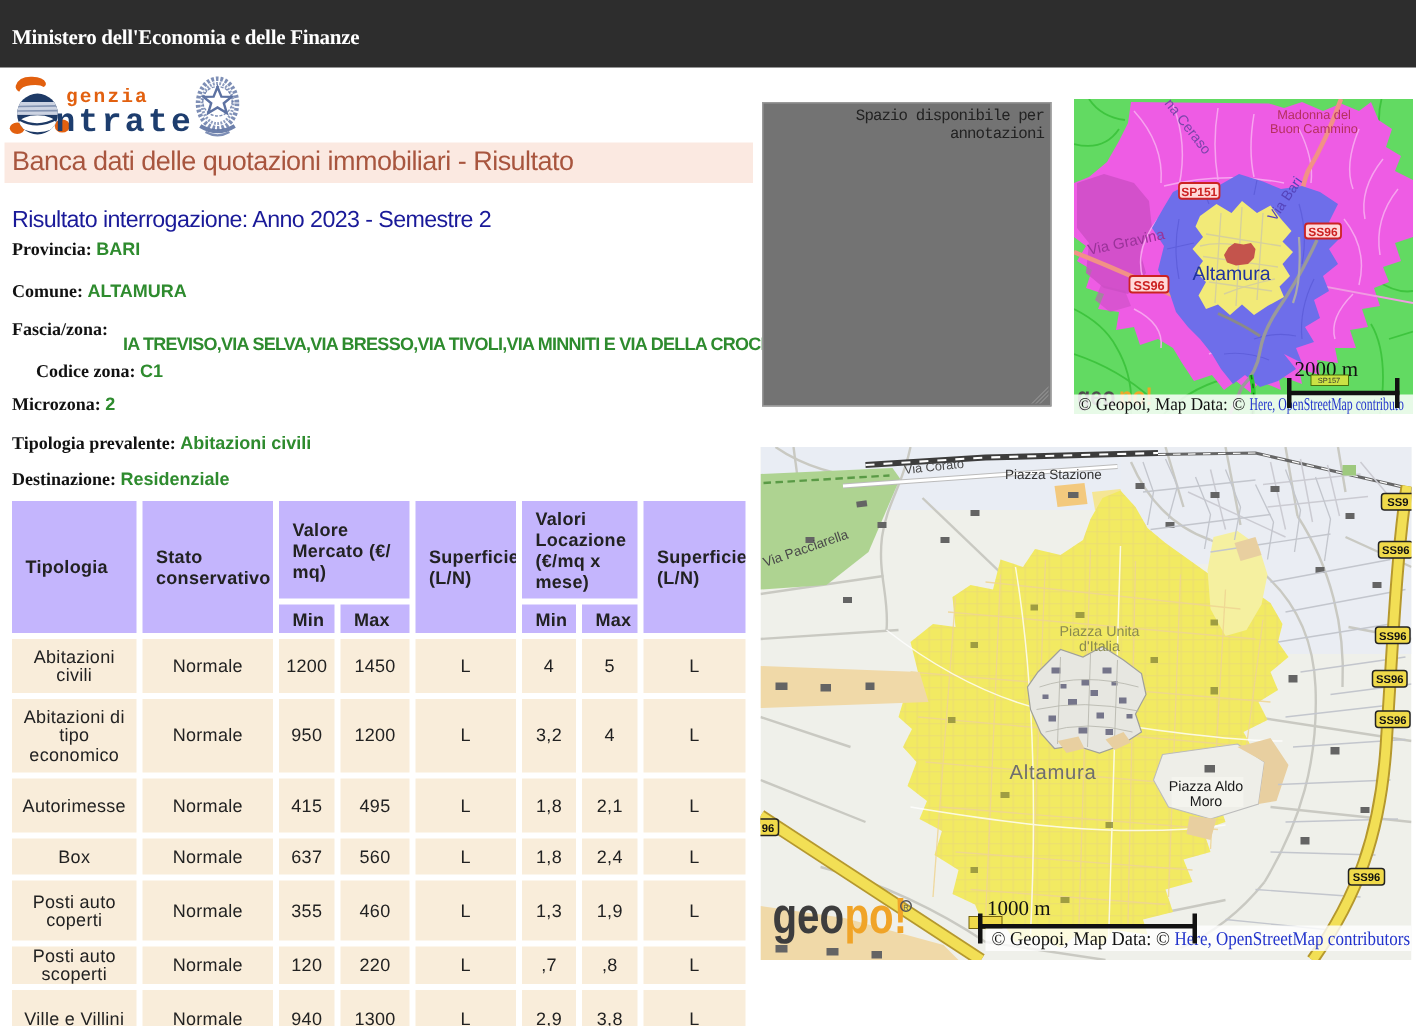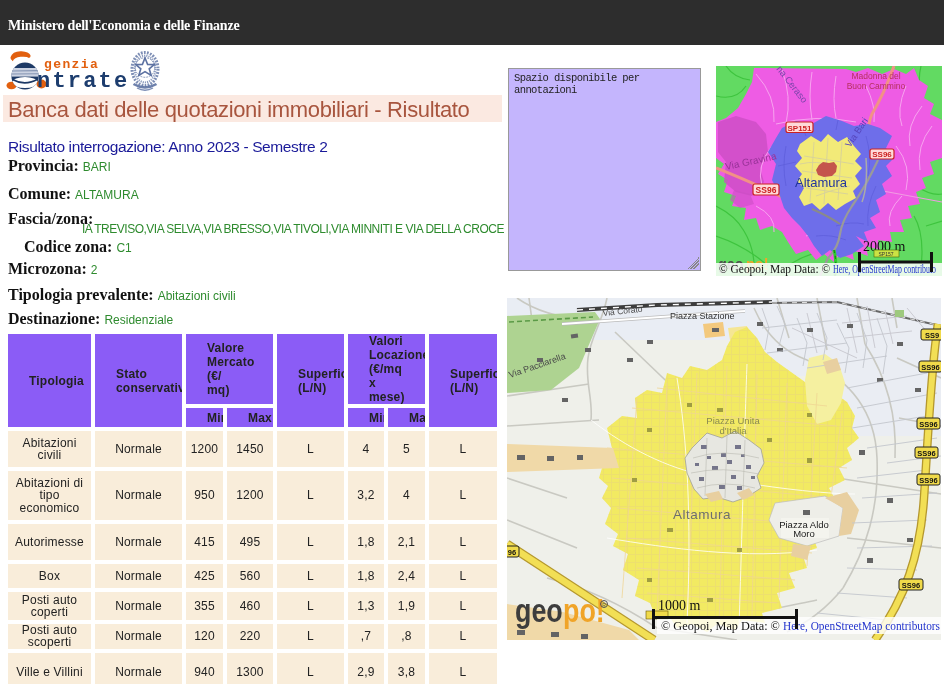--- a/index.html
+++ b/index.html
@@ -3,29 +3,29 @@
 <meta charset="utf-8">
 <style>
 html,body{margin:0;padding:0;width:944px;height:684px;overflow:hidden;background:#fff;}
 body{font-family:"Liberation Sans",sans-serif;position:relative;}
 .abs{position:absolute;}
 .topbar{left:0;top:0;width:944px;height:45px;background:#2d2d2d;}
 .mintext{left:8px;top:18px;color:#fff;font-family:"Liberation Serif",serif;font-weight:bold;font-size:14px;letter-spacing:-0.2px;white-space:nowrap;}
 .genzia{left:44px;top:57px;color:#e2600f;font-family:"Liberation Mono",monospace;font-weight:bold;font-size:13px;letter-spacing:1.4px;}
 .ntrate{left:37px;top:69px;color:#1d3d6e;font-family:"Liberation Mono",monospace;font-weight:bold;font-size:22px;letter-spacing:2.2px;}
 .pinkbar{left:3px;top:95px;width:499px;height:27px;background:#fbe9e1;}
-.pinktext{left:8px;top:97px;color:#a8553e;font-size:22px;letter-spacing:-0.35px;white-space:nowrap;}
-.lbl{font-family:"Liberation Serif",serif;font-weight:bold;font-size:16px;color:#111;}
-.val{font-weight:normal;font-size:12px;color:#2e8b2e;}
+.pinktext{left:8px;top:97px;color:#a8553e;font-size:18px;letter-spacing:-0.35px;white-space:nowrap;}
+.lbl{font-family:"Liberation Serif",serif;font-weight:bold;font-size:12px;color:#111;}
+.val{font-weight:bold;font-size:12px;color:#2e8b2e;}
 .navy{font-weight:normal;font-size:16px;color:#1a1a99;}
 table.q{position:absolute;left:4px;top:330px;border-collapse:separate;border-spacing:4px;font-size:12px;letter-spacing:0.2px;color:#222;table-layout:fixed;width:497px;}
 table.q td,table.q th{box-sizing:border-box;padding:0 2px;text-align:center;vertical-align:middle;line-height:12.4px;overflow:hidden;}
-table.q th{background:#8b5cf6;font-weight:bold;text-align:left;padding:0 21px;line-height:14px;}
+table.q th{background:#c4b5fd;font-weight:bold;text-align:left;padding:0 9px;line-height:14px;}
 table.q td{background:#f9edda;}
-.taBox{left:508px;top:68px;width:193px;height:203px;box-sizing:border-box;border:1px solid #999;background:#c4b5fd;font-family:"Liberation Mono",monospace;font-size:10.5px;letter-spacing:-0.6px;line-height:11.5px;padding:4px 4px 4px 5px;color:#222;}
+.taBox{left:508px;top:68px;width:193px;height:203px;box-sizing:border-box;border:1px solid #999;background:#737373;font-family:"Liberation Mono",monospace;font-size:10.5px;letter-spacing:-0.6px;line-height:11.5px;padding:4px 4px 4px 5px;color:#222;text-align:right;}
 .resize{position:absolute;right:1px;bottom:1px;width:12px;height:12px;background:
 linear-gradient(135deg,transparent 0 50%,#888 50% 56%,transparent 56% 62%,#888 62% 68%,transparent 68% 74%,#888 74% 80%,transparent 80%);}
 </style>
 </head>
 <body>
 <div class="abs topbar"></div>
 <div class="abs mintext">Ministero dell'Economia e delle Finanze</div>
 
 <svg class="abs" style="left:5px;top:49px;" width="42" height="42" viewBox="0 0 42 42">
   <defs>
@@ -124,28 +124,28 @@
         <td>415</td>
         <td>495</td>
         <td>L</td>
         <td>1,8</td>
         <td>2,1</td>
         <td>L</td>
       </tr>
   <tr style="height:24px;">
         <td>Box</td>
         <td>Normale</td>
-        <td>425</td>
+        <td>637</td>
         <td>560</td>
         <td>L</td>
         <td>1,8</td>
         <td>2,4</td>
         <td>L</td>
       </tr>
-  <tr style="height:28px;">
+  <tr style="height:40px;">
         <td>Posti auto coperti</td>
         <td>Normale</td>
         <td>355</td>
         <td>460</td>
         <td>L</td>
         <td>1,3</td>
         <td>1,9</td>
         <td>L</td>
       </tr>
   <tr style="height:24px;">

